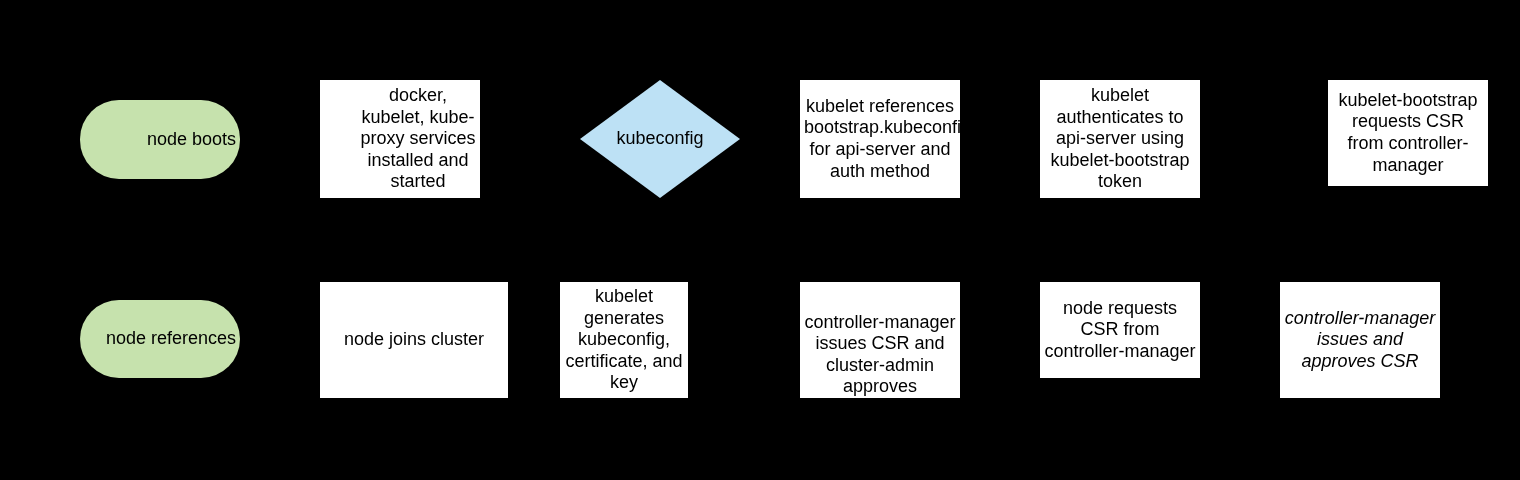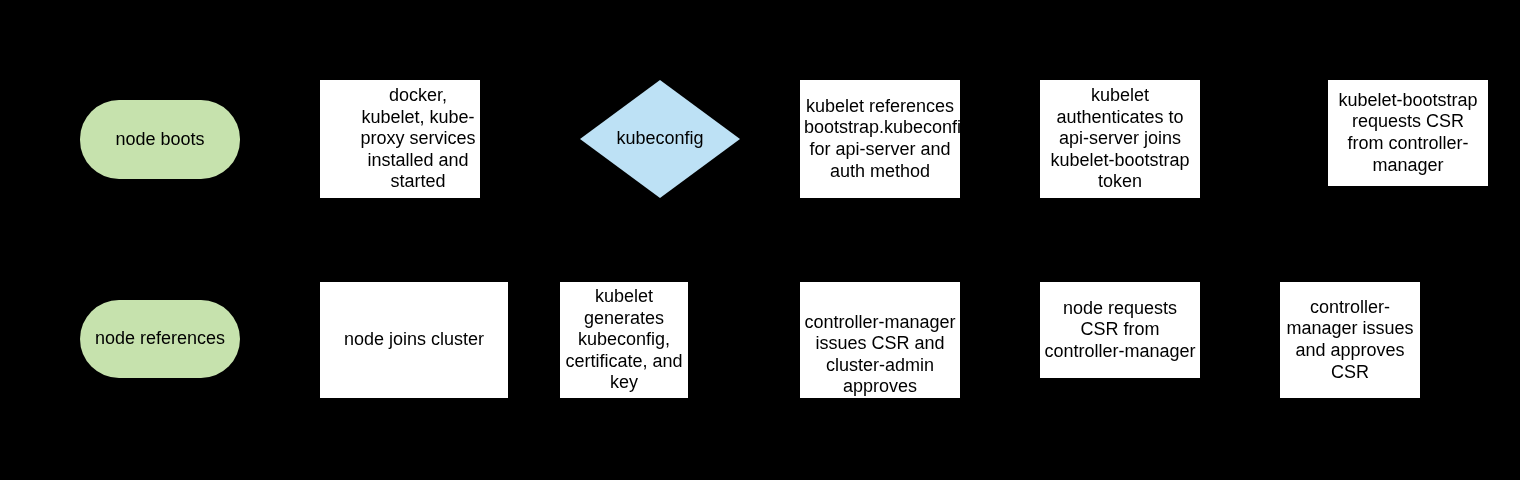--- a/index.html
+++ b/index.html
@@ -32,61 +32,62 @@
   }
   .process {
     background: var(--process-fill, #fff);
     overflow: hidden;
     padding: 0 4px;
   }
   .terminator {
     background: var(--terminator-fill, #c6e2ad);
     border-radius: 39px;
     padding: 3px 4px;
+    text-align: right;
   }
   .decision {
     background: var(--decision-fill, #bde1f5);
     clip-path: polygon(50% 0%, 100% 50%, 50% 100%, 0% 50%);
   }
   .lbl { display: block; width: 100%; }
   .process .lbl { overflow: visible; }
 
   
   .pos-r0n0 { left: 80px;   top: 100px; width: 160px; height: 79px;  }
   .pos-r0n1 { left: 320px;  top: 80px;  width: 160px; height: 118px; padding-left: 40px; }
   .pos-r0n2 { left: 580px;  top: 80px;  width: 160px; height: 118px; }
   .pos-r0n3 { left: 800px;  top: 80px;  width: 160px; height: 118px; }
   .pos-r0n4 { left: 1040px; top: 80px;  width: 160px; height: 118px; }
   .pos-r0n5 { left: 1280px; top: 80px;  width: 160px; height: 106px; margin-left: 48px; }
   .pos-r1n0 { left: 80px;   top: 300px; width: 160px; height: 78px;  }
   .pos-r1n1 { left: 320px;  top: 282px; width: 188px; height: 116px; }
   .pos-r1n2 { left: 560px;  top: 282px; width: 128px; height: 116px; }
   .pos-r1n3 { left: 800px;  top: 282px; width: 160px; height: 116px; align-items: flex-end; }
   .pos-r1n4 { left: 1040px; top: 282px; width: 160px; height: 96px; }
-  .pos-r1n5 { left: 1280px; top: 282px; width: 140px; height: 116px; }
+  .pos-r1n5 { left: 1280px; top: 282px; width: 160px; height: 116px; font-style: italic; }
 </style>
 </head>
 <body>
 
 <div class="canvas">
 
   <div class="node terminator pos-r0n0">
     <span class="lbl">node boots</span>
   </div>
   <div class="node process pos-r0n1">
     <span class="lbl">docker, kubelet, kube-proxy services installed and started</span>
   </div>
   <div class="node decision pos-r0n2">
     <span class="lbl">kubeconfig</span>
   </div>
   <div class="node process pos-r0n3">
     <span class="lbl">kubelet references bootstrap.kubeconfig for api-server and auth method</span>
   </div>
   <div class="node process pos-r0n4">
-    <span class="lbl">kubelet authenticates to api-server joins kubelet-bootstrap token</span>
+    <span class="lbl">kubelet authenticates to api-server using kubelet-bootstrap token</span>
   </div>
   <div class="node process pos-r0n5">
     <span class="lbl">kubelet-bootstrap requests CSR from controller-manager</span>
   </div>
 
   <div class="node terminator pos-r1n0">
     <span class="lbl">node references</span>
   </div>
   <div class="node process pos-r1n1">
     <span class="lbl">node joins cluster</span>

